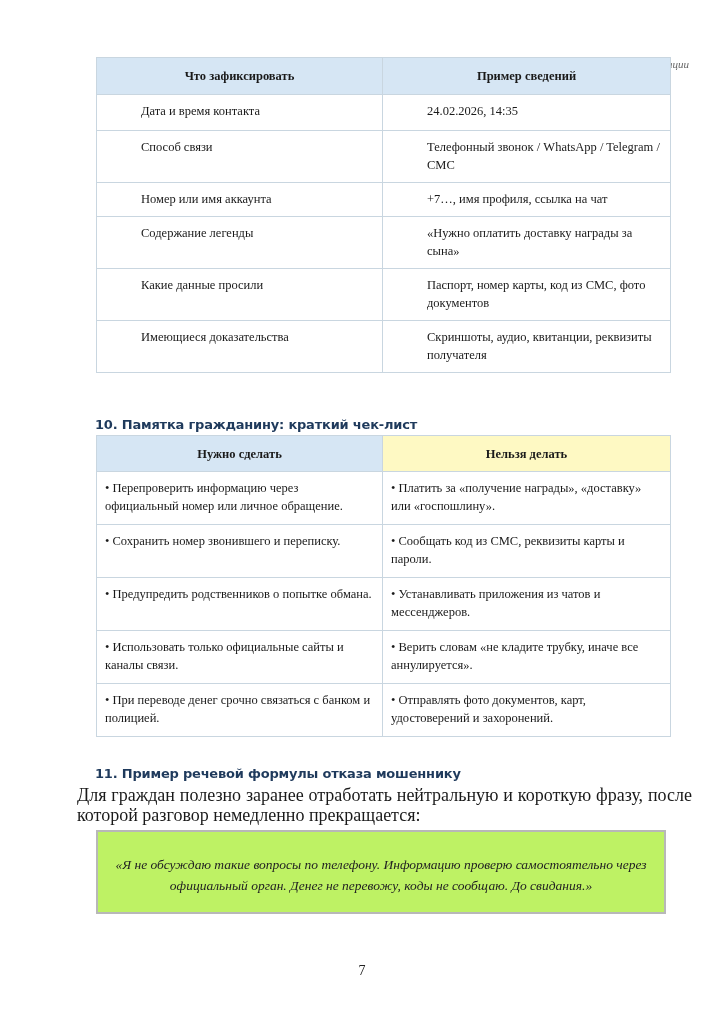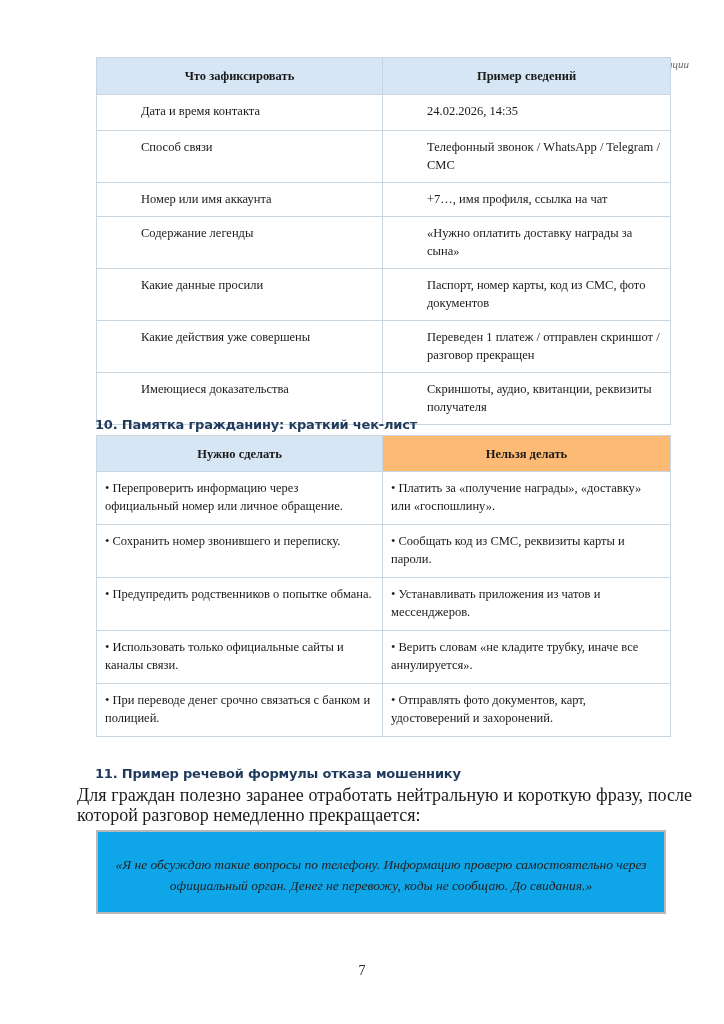--- a/index.html
+++ b/index.html
@@ -19,21 +19,21 @@
     table.doc-table th, table.doc-table td {
       border: 1px solid #c9d6e0; vertical-align: top; text-align: left;
       padding: 0 8px; line-height: 18px;
     }
     table.doc-table th {
       text-align: center; vertical-align: middle; font-weight: bold; font-size: 12.5px;
     }
     table.doc-table col.c1 { width: 286px; }
     table.doc-table col.c2 { width: 288px; }
     .th-blue { background: #d6e6f4; }
-    .th-pink { background: #fdba74; }
+    .th-pink { background: #fef9c3; }
 
     #table-record { top: 57px; }
     #table-record th { height: 36px; margin-left: 16px; }
     #table-record td { padding-top: 7px; padding-bottom: 8px; padding-left: 44px; }
     #table-record tr.r1 td { height: 20px; }
 
     #table-checklist { top: 435px; }
     #table-checklist th { height: 35px; }
     #table-checklist td { height: 37px; padding-top: 7px; padding-bottom: 8px; }
 
@@ -44,21 +44,21 @@
     }
     #section-10-title { top: 405px; }
     #section-11-title { top: 754px; }
 
     .body-paragraph {
       position: absolute; left: 77px; top: 785px; width: 615px;
       font-size: 18px; line-height: 20px; margin: 0; text-align: justify;
     }
     .quote-box {
       position: absolute; left: 96px; top: 830px; width: 570px; height: 84px;
-      background: #0ea5e9; border: 2px solid #b8b8b8; box-sizing: border-box;
+      background: #bef264; border: 2px solid #b8b8b8; box-sizing: border-box;
       display: flex; align-items: center; justify-content: center;
     }
     .quote-text {
       font-style: italic; font-size: 13.5px; line-height: 21px; text-align: center;
       padding: 6px 14px 0 14px; color: #222222;
     }
     .page-number {
       position: absolute; left: 0; width: 724px; top: 963px;
       text-align: center; font-size: 14px; color: #222222;
     }
@@ -92,24 +92,20 @@
       <td>Номер или имя аккаунта</td>
       <td>+7…, имя профиля, ссылка на чат</td>
     </tr>
     <tr>
       <td>Содержание легенды</td>
       <td>«Нужно оплатить доставку награды за сына»</td>
     </tr>
     <tr>
       <td>Какие данные просили</td>
       <td>Паспорт, номер карты, код из СМС, фото документов</td>
-    </tr>
-    <tr>
-      <td>Какие действия уже совершены</td>
-      <td>Переведен 1 платеж / отправлен скриншот / разговор прекращен</td>
     </tr>
     <tr>
       <td>Имеющиеся доказательства</td>
       <td>Скриншоты, аудио, квитанции, реквизиты получателя</td>
     </tr>
   </tbody>
 </table>
 
 <h2 class="section-title" id="section-10-title">10. Памятка гражданину: краткий чек-лист</h2>
 

